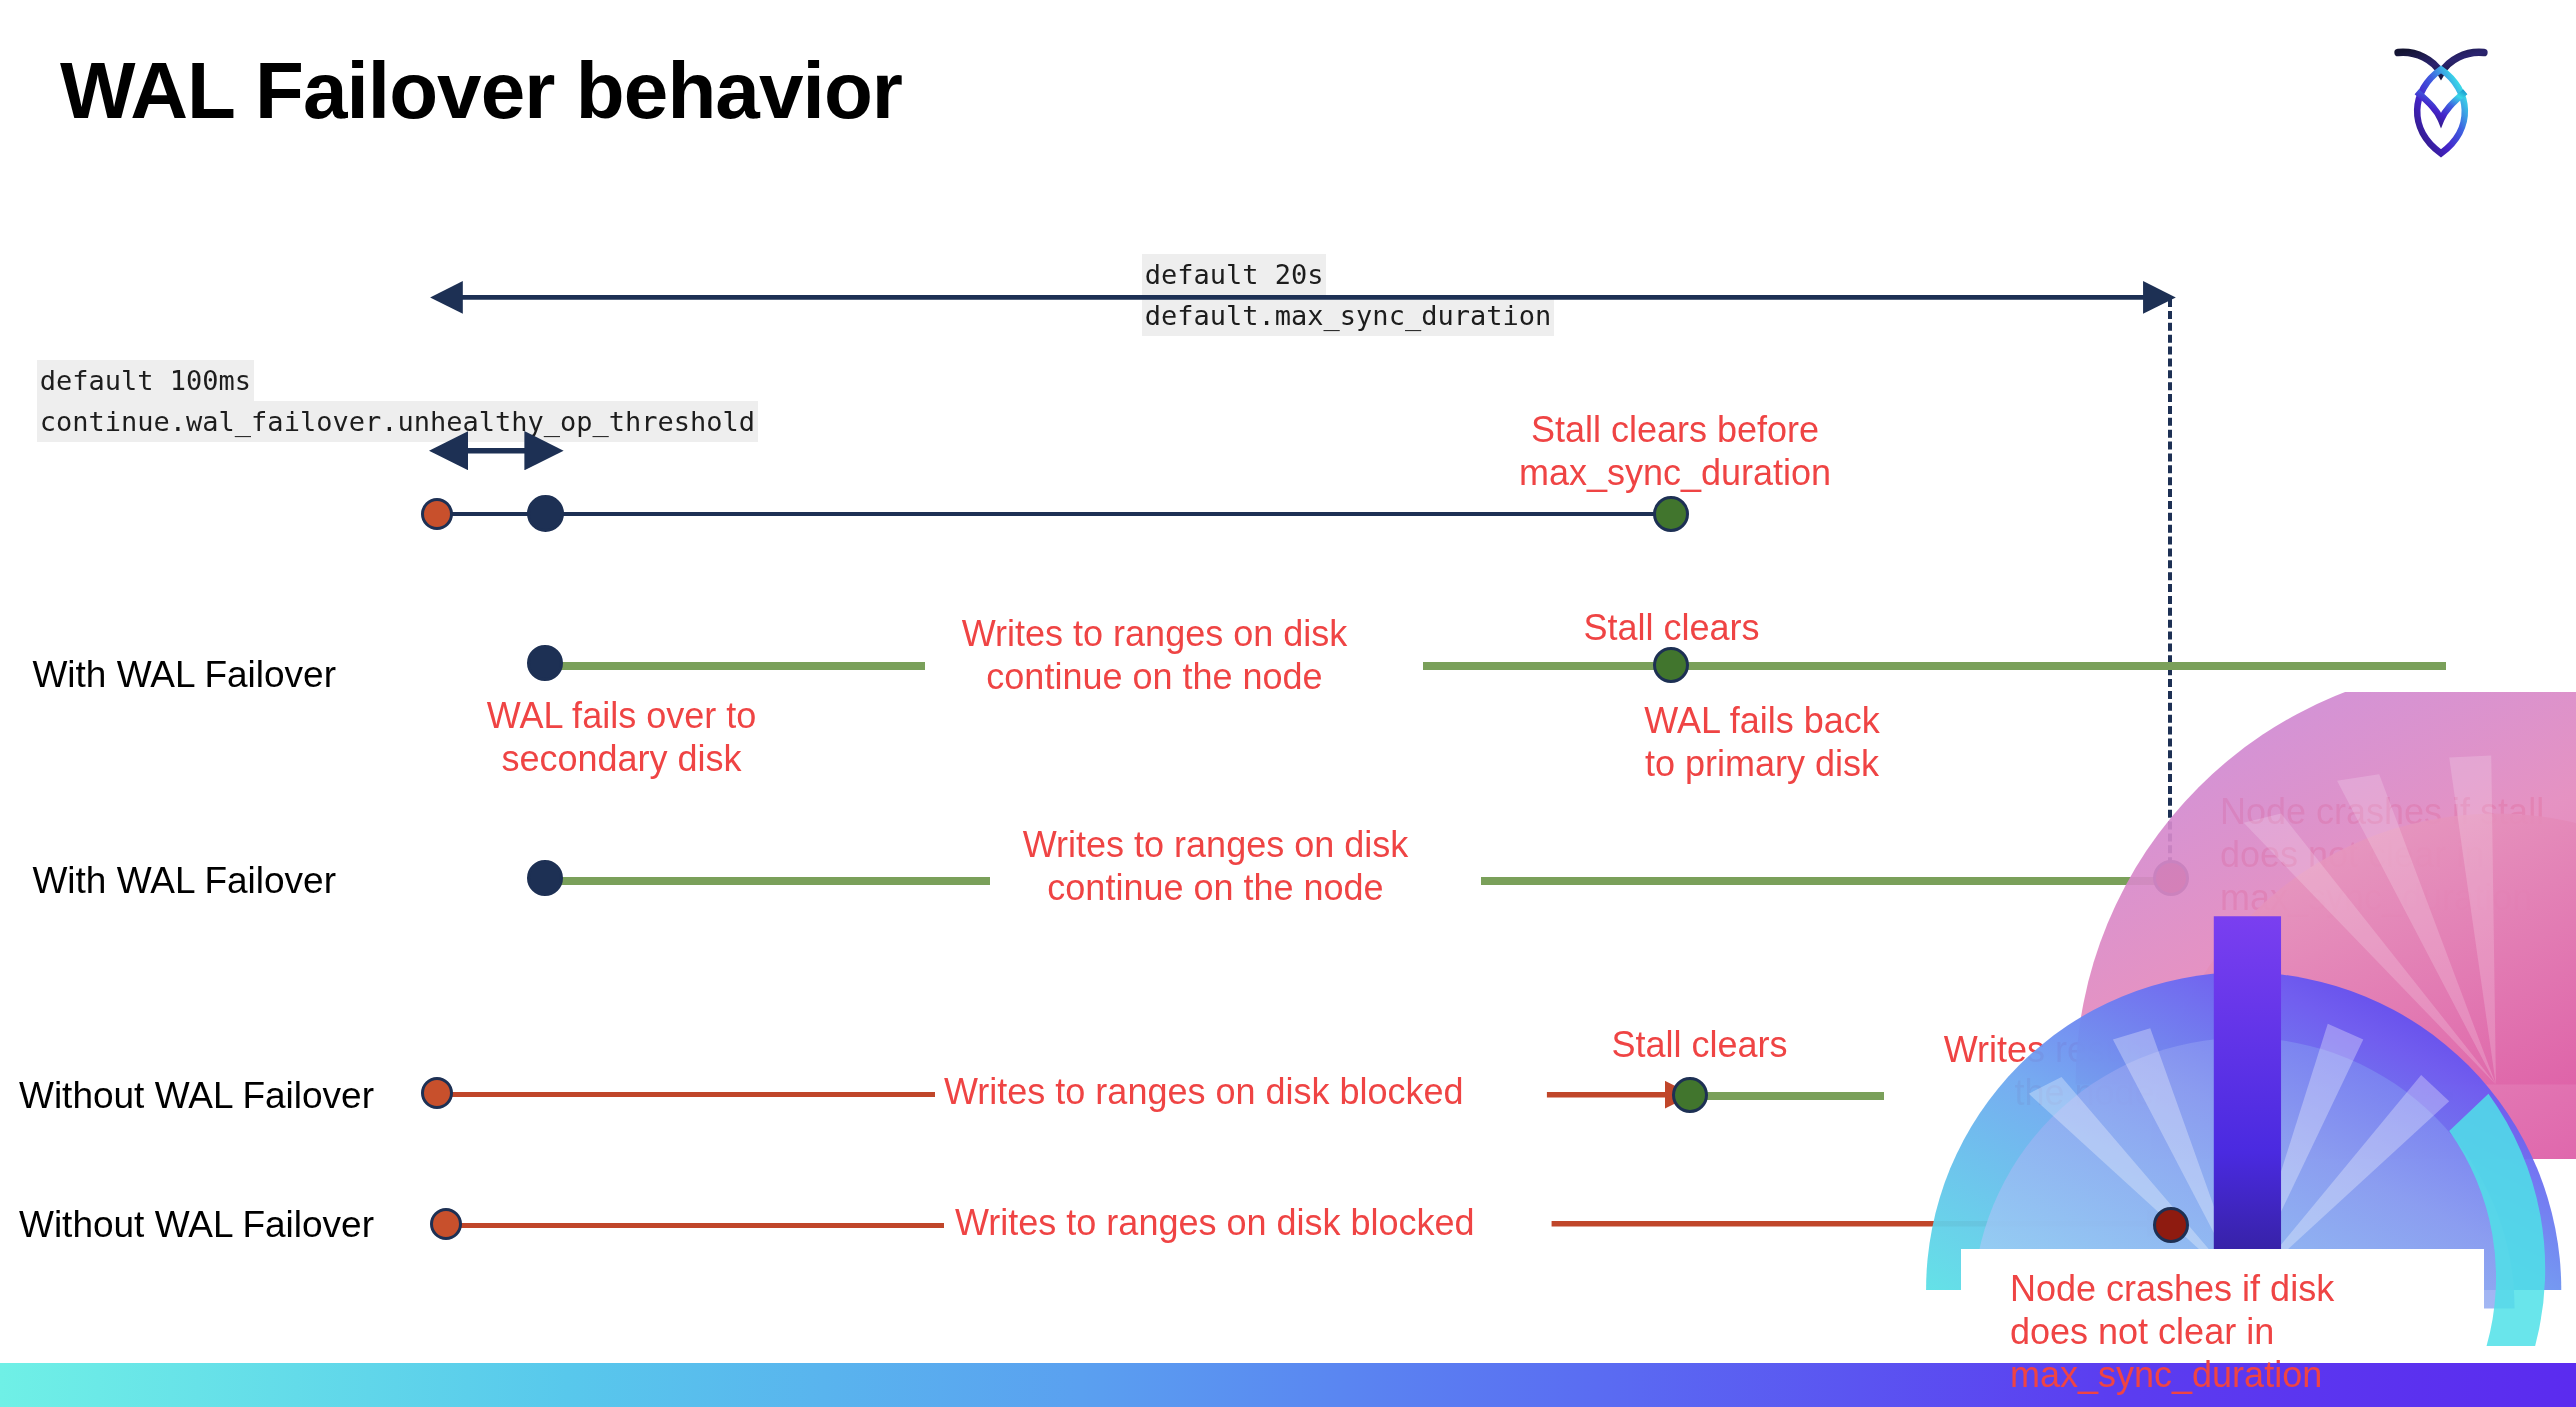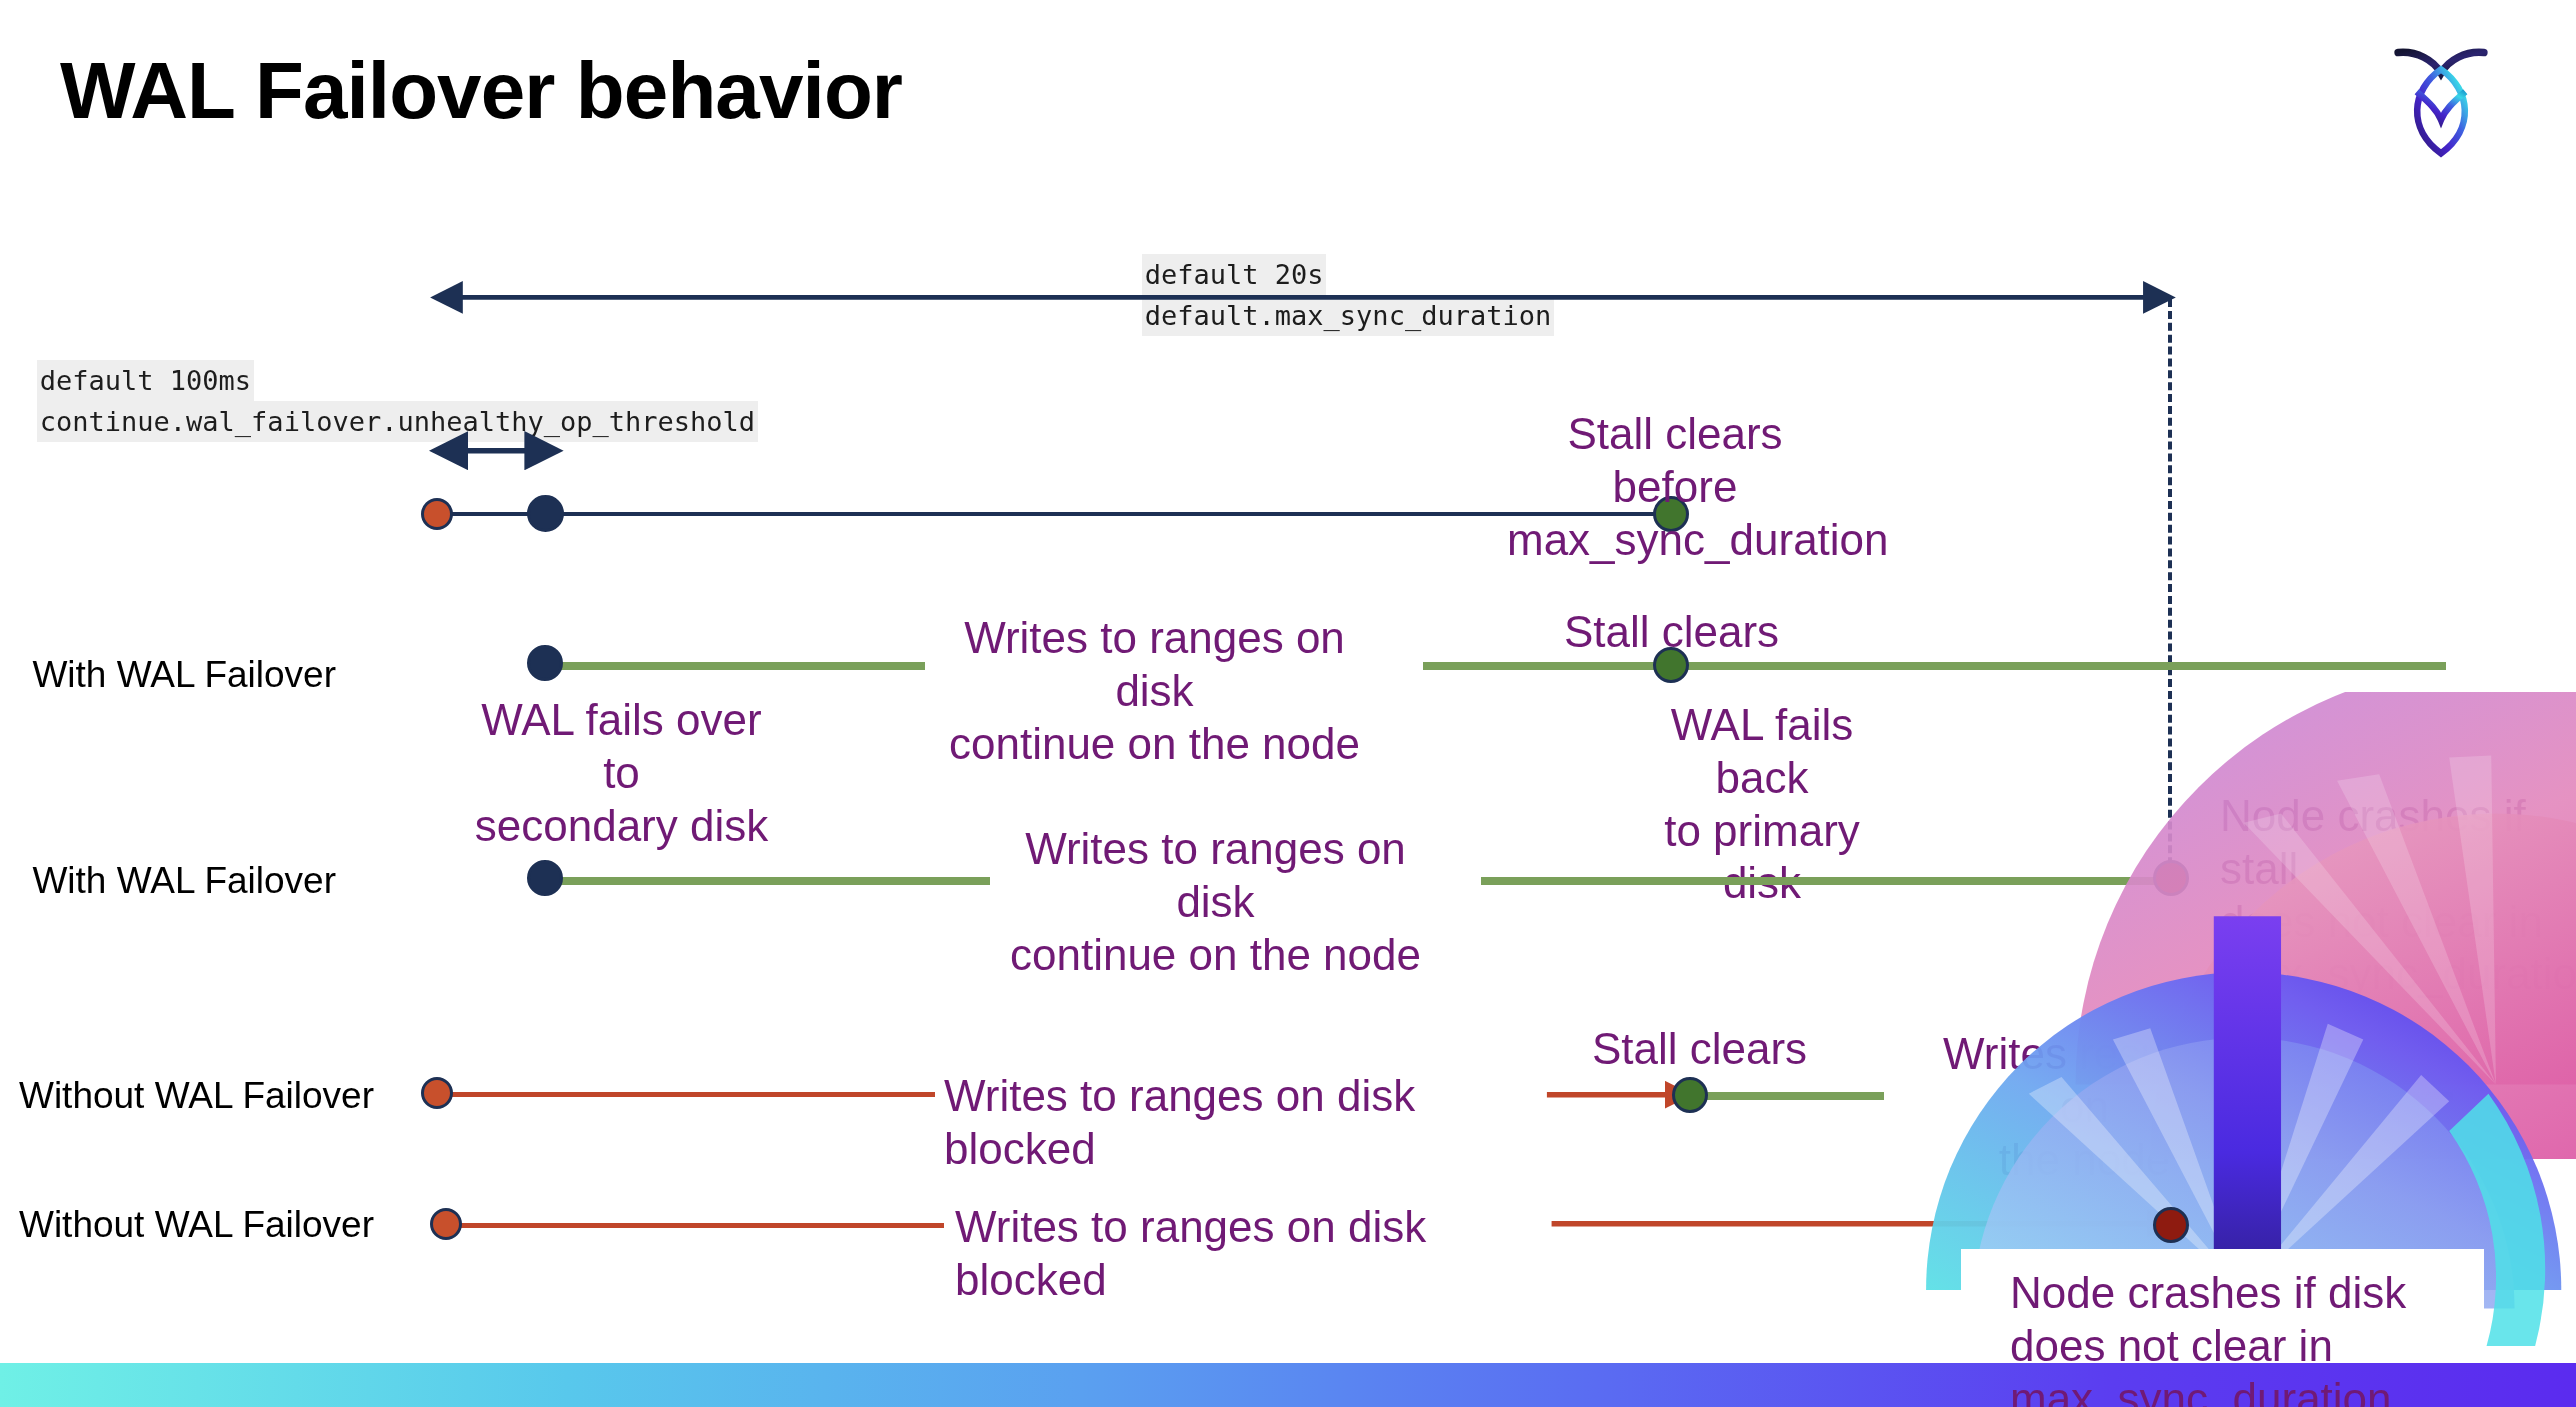--- a/index.html
+++ b/index.html
@@ -62,23 +62,23 @@
     position: absolute;
     font-size: 37px;
     color: #000000;
     white-space: nowrap;
     text-align: right;
   }
 
   
   .annot {
     position: absolute;
-    font-size: 44px;
+    font-size: 36px;
     line-height: 1.2;
-    color: #701a75;
+    color: #ef4444;
     text-align: center;
     white-space: pre-line;
   }
   .annot.left-align { text-align: left; }
 
   
   .seg {
     position: absolute;
     height: 0;
   }

